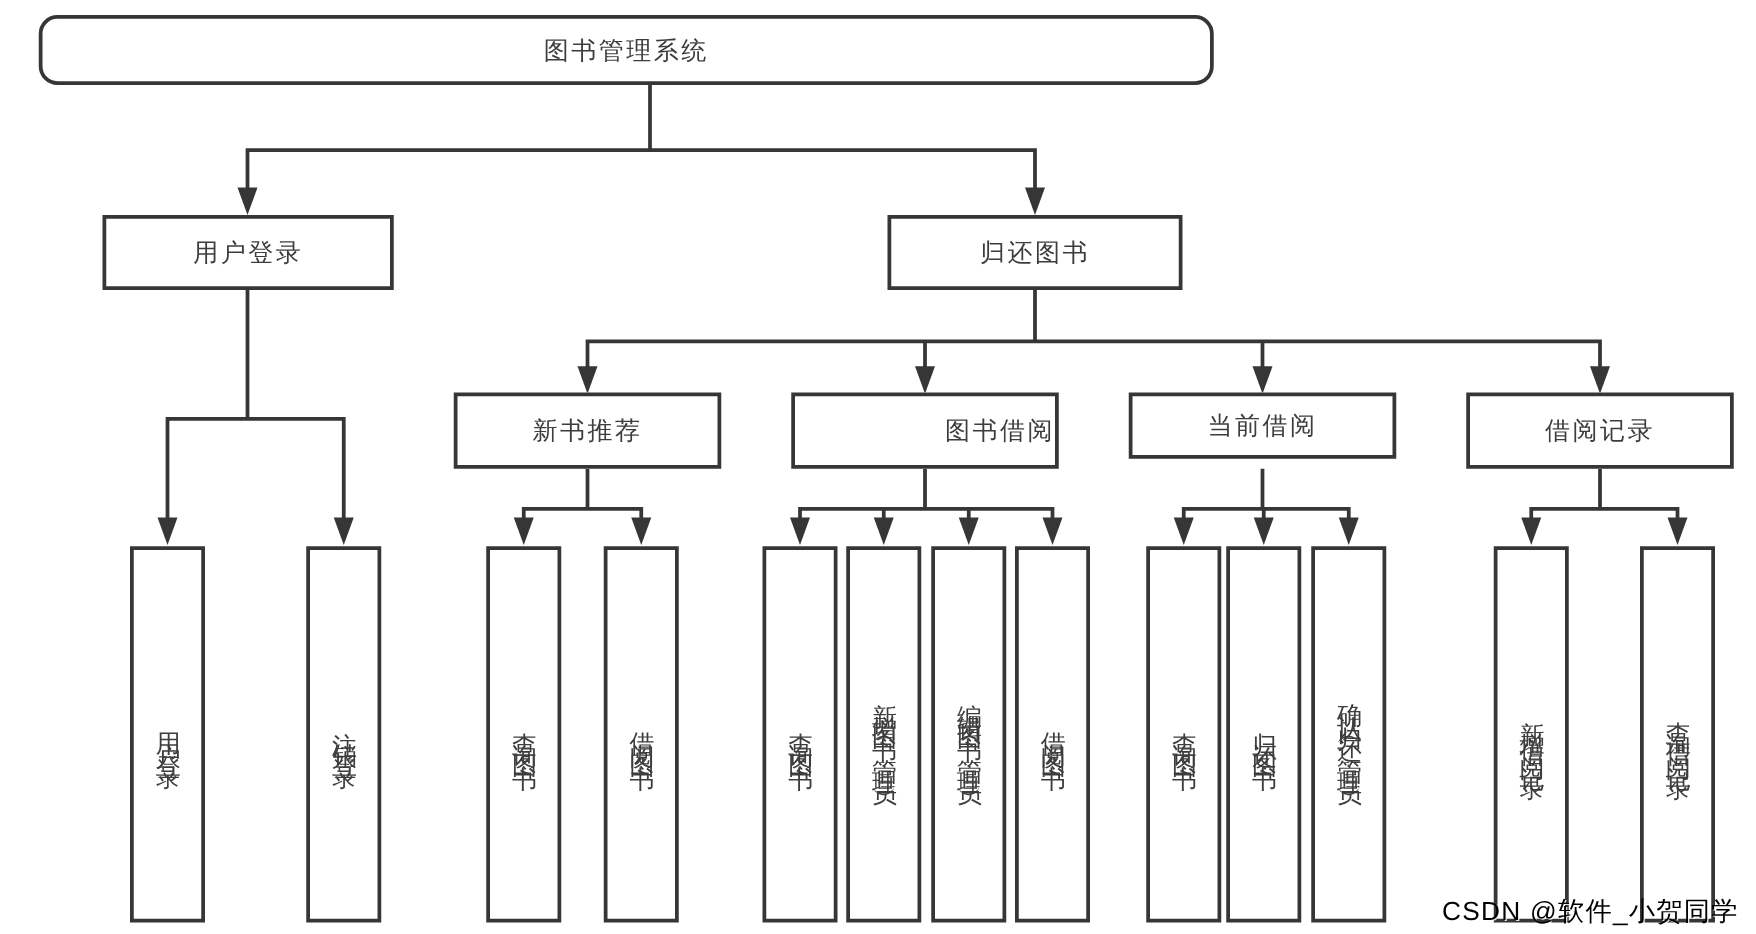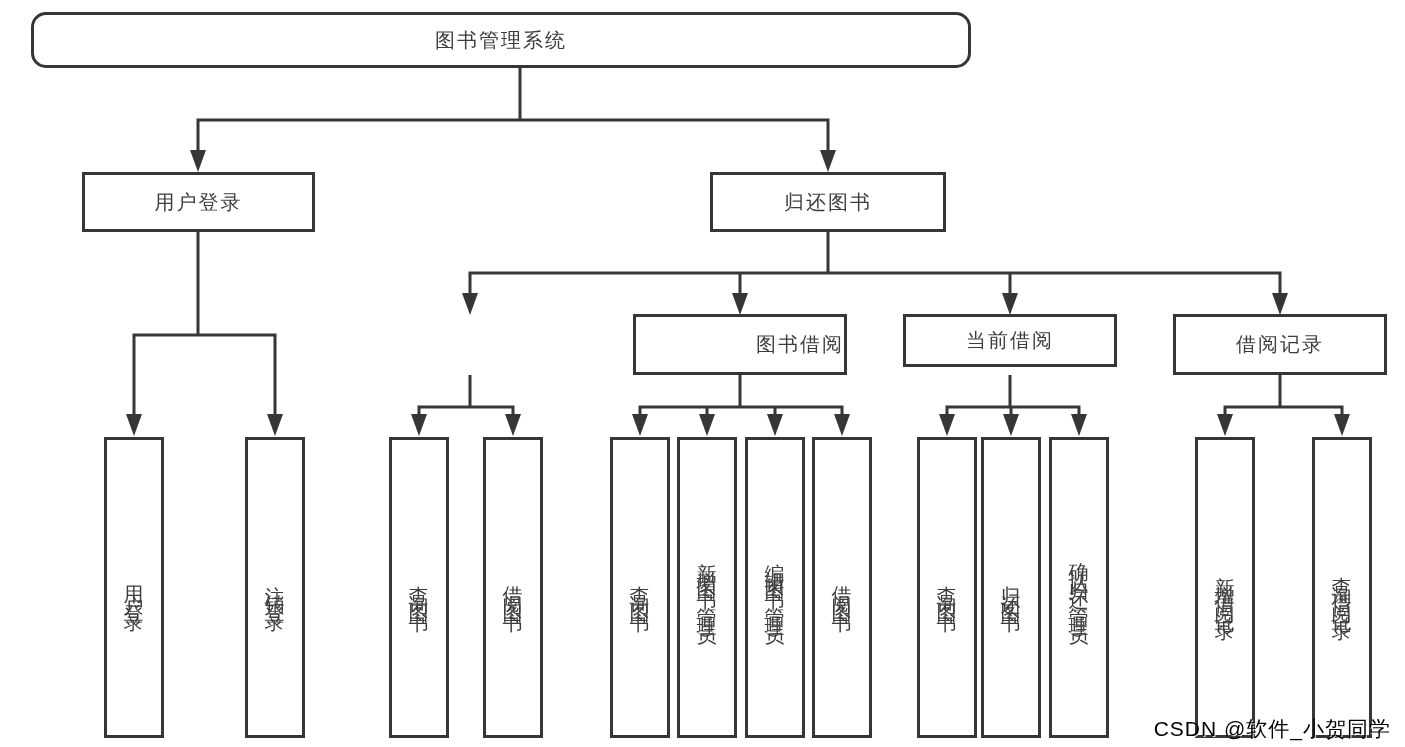--- a/index.html
+++ b/index.html
@@ -79,20 +79,23 @@
     <span class="lbl">图书管理系统</span>
   </div>
 
   <div class="node" style="left:82px;top:172px;width:233px;height:60px;">
     <span class="lbl">用户登录</span>
   </div>
   <div class="node" style="left:710px;top:172px;width:236px;height:60px;">
     <span class="lbl">归还图书</span>
   </div>
 
+  <div class="node" style="left:363px;top:314px;width:214px;height:61px;">
+    <span class="lbl">新书推荐</span>
+  </div>
   <div class="node" style="left:633px;top:314px;width:214px;height:61px;justify-content:flex-end;">
     <span class="lbl">图书借阅</span>
   </div>
   <div class="node" style="left:903px;top:314px;width:214px;height:53px;">
     <span class="lbl">当前借阅</span>
   </div>
   <div class="node" style="left:1173px;top:314px;width:214px;height:61px;">
     <span class="lbl">借阅记录</span>
   </div>
 

